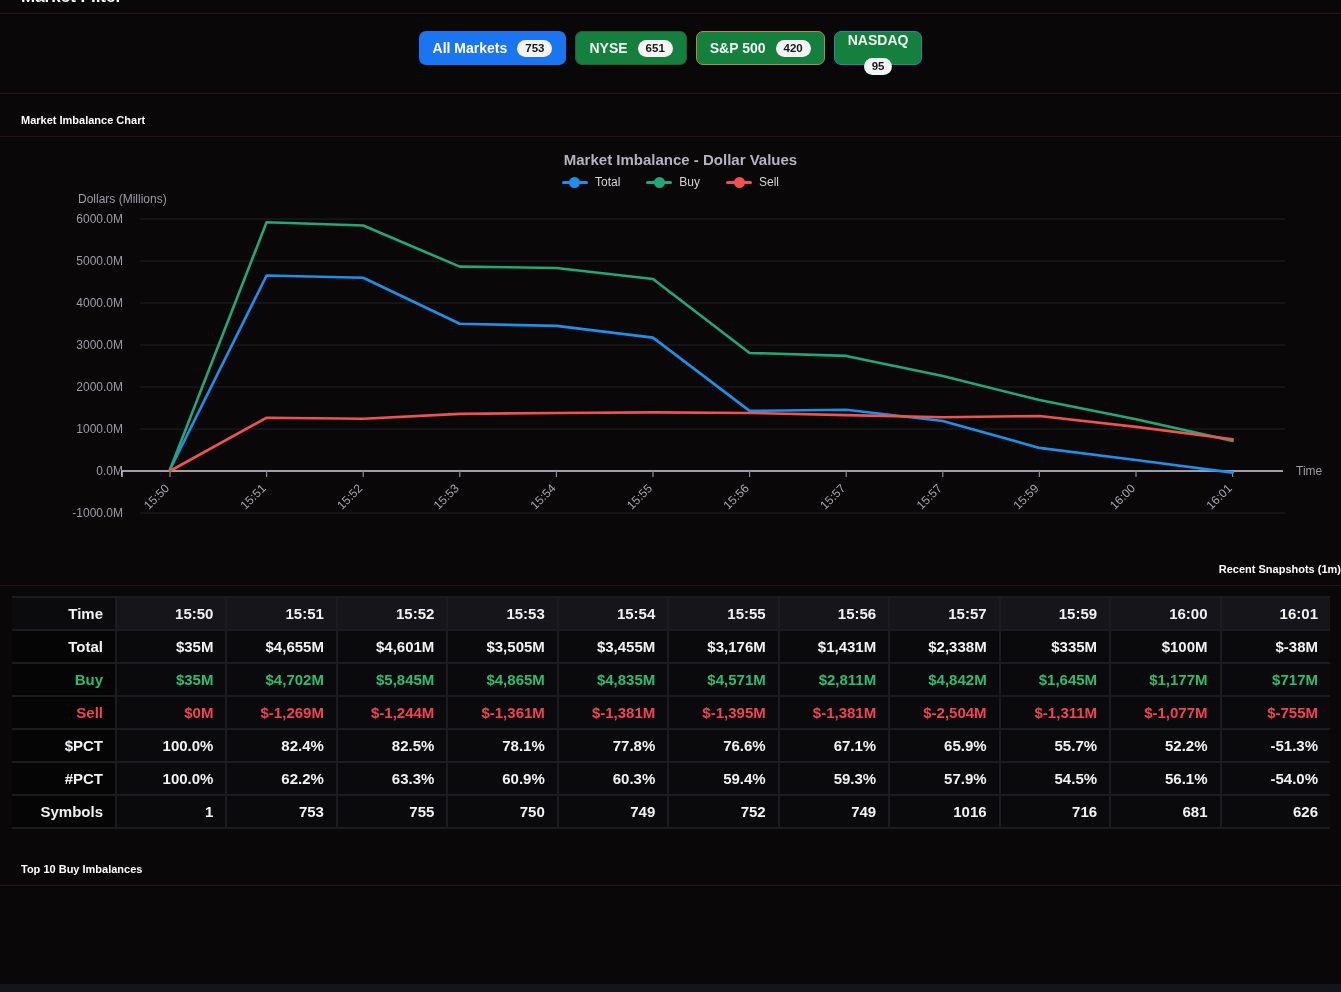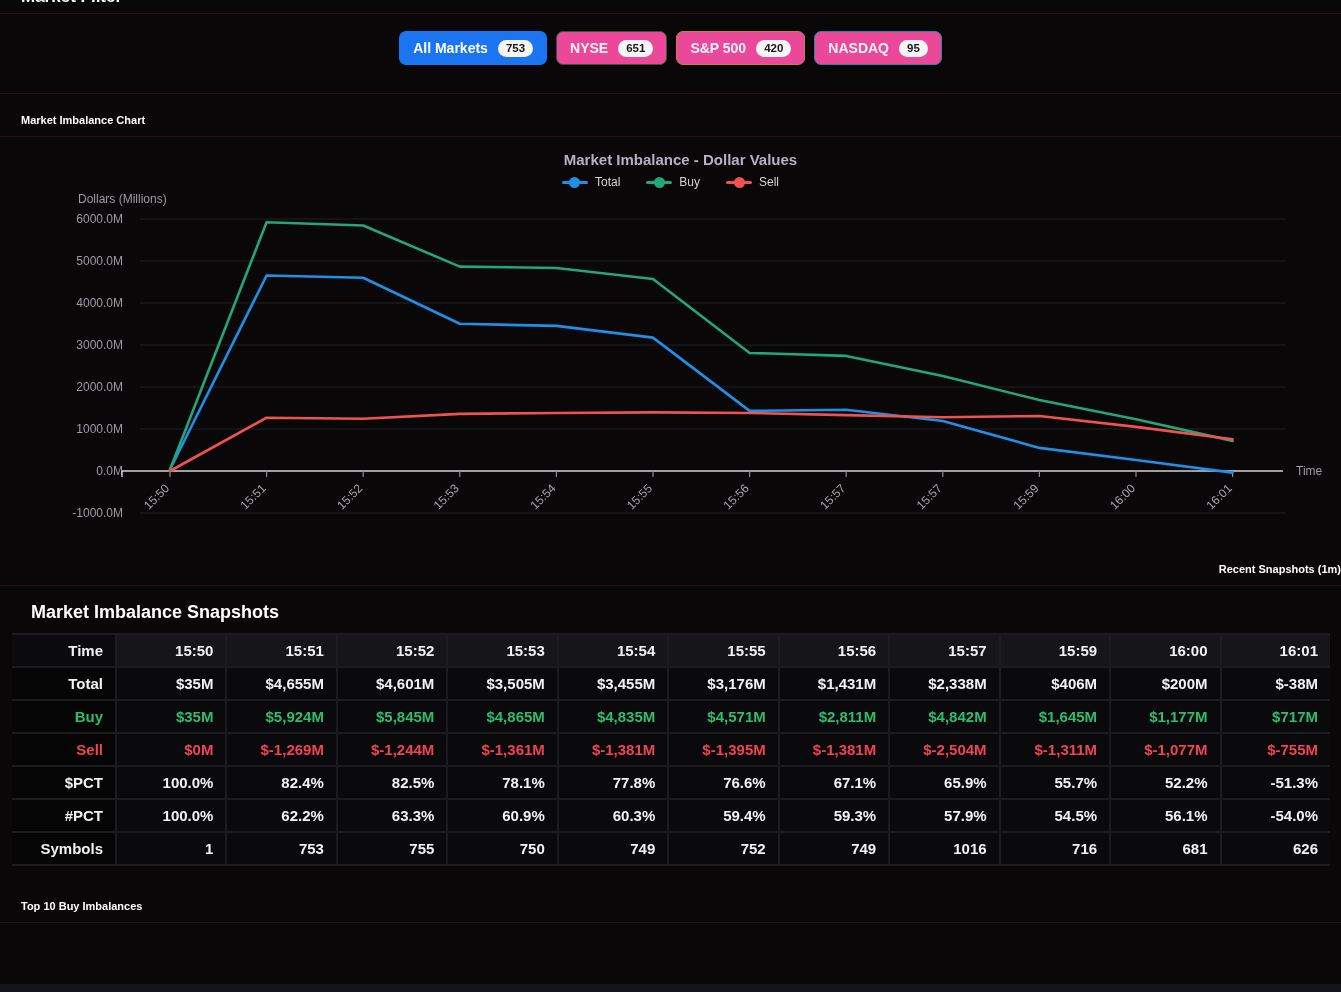--- a/index.html
+++ b/index.html
@@ -10,21 +10,21 @@
   .divider{height:1px;background:#271314;width:100%;}
   .section-label{
     font-size:11px;font-weight:700;color:#fff;padding:0 0 10px 21px;
   }
   .clip-top{margin-top:-13px;font-size:17px;padding-bottom:6px;}
   
   .filter-band{padding:17px 0 28px 0;}
   .filter-row{display:flex;justify-content:center;gap:9px;}
   .fbtn{
     display:flex;align-items:center;gap:10px;height:34px;padding:0 13px;
-    background:#ec4899;border:1px solid #333;border-radius:7px;
+    background:#15803d;border:1px solid #333;border-radius:7px;
     color:#f2f2f4;font-size:14px;font-weight:700;cursor:pointer;
     font-family:"Liberation Sans",sans-serif;
   }
   .fbtn.active{border-color:transparent;color:#fff;}
   .badge{
     background:#f5f5f5;color:#17171a;border-radius:9px;
     padding:2px 8px;font-size:11.5px;font-weight:700;line-height:13px;
   }
   
   .panel-title{font-size:18px;font-weight:700;color:#fff;padding:16px 0 0 31px;}
@@ -67,21 +67,21 @@
       <span class="badge">753</span>
     </button>
     <button class="fbtn" id="fbtn1" style="border-color: rgb(43, 90, 60);">
       <span>NYSE</span>
       <span class="badge">651</span>
     </button>
     <button class="fbtn" id="fbtn2" style="border-color: rgb(179, 144, 44); text-align: center;">
       <span>S&amp;P 500</span>
       <span class="badge">420</span>
     </button>
-    <button class="fbtn" id="fbtn3" style="border-color: rgb(31, 137, 167);">
+    <button class="fbtn" id="fbtn3" style="border-color: rgb(31, 137, 167); flex-direction: column;">
       <span>NASDAQ</span>
       <span class="badge">95</span>
     </button>
   </div>
 </div>
 <div class="divider"></div>
 
 <div style="height:20px"></div>
 <div class="section-label">Market Imbalance Chart</div>
 <div class="divider"></div>
@@ -160,21 +160,20 @@
       <polyline points="170,280.53 266.6,86.48999999999998 363.2,88.75799999999998 459.79999999999995,134.79 556.4,136.89 653,148.608 749.5999999999999,221.898 846.1999999999999,220.68 942.8,232.01999999999998 1039.4,258.9 1136,271.08 1232.6,283.596" fill="none" stroke="#1f8fe8" stroke-width="2.6" stroke-linejoin="round" stroke-linecap="round"></polyline>
       <polyline points="170,280.53 266.6,33.19199999999998 363.2,36.50999999999999 459.79999999999995,77.66999999999999 556.4,78.92999999999998 653,90.018 749.5999999999999,163.938 846.1999999999999,166.92 942.8,187.07999999999998 1039.4,211.01999999999998 1136,230.34 1232.6,251.886" fill="none" stroke="#23a776" stroke-width="2.6" stroke-linejoin="round" stroke-linecap="round"></polyline>
       <polyline points="170,282 266.6,228.702 363.2,229.752 459.79999999999995,224.838 556.4,223.998 653,223.41 749.5999999999999,223.998 846.1999999999999,226.14 942.8,228.24 1039.4,226.938 1136,237.9 1232.6,250.29" fill="none" stroke="#ef5350" stroke-width="2.6" stroke-linejoin="round" stroke-linecap="round"></polyline>
     </svg>
 </div>
 
 <div class="section-label" style="margin-top:2px;text-align:right;">Recent Snapshots (1m)</div>
 <div class="divider"></div>
 
 <div>
-  <div class="panel-title">Market Imbalance Snapshots</div>
   <div class="snap-table" id="snap-table">
       <div class="trow thead">
         <div class="tcell">Time</div>
         <div class="tcell">15:50</div>
         <div class="tcell">15:51</div>
         <div class="tcell">15:52</div>
         <div class="tcell">15:53</div>
         <div class="tcell">15:54</div>
         <div class="tcell">15:55</div>
         <div class="tcell">15:56</div>
@@ -186,28 +185,28 @@
       <div class="trow total">
         <div class="tcell">Total</div>
         <div class="tcell">$35M</div>
         <div class="tcell">$4,655M</div>
         <div class="tcell">$4,601M</div>
         <div class="tcell">$3,505M</div>
         <div class="tcell">$3,455M</div>
         <div class="tcell">$3,176M</div>
         <div class="tcell">$1,431M</div>
         <div class="tcell">$2,338M</div>
-        <div class="tcell">$406M</div>
-        <div class="tcell">$200M</div>
+        <div class="tcell">$335M</div>
+        <div class="tcell">$100M</div>
         <div class="tcell">$-38M</div>
       </div>
       <div class="trow buy">
         <div class="tcell">Buy</div>
         <div class="tcell">$35M</div>
-        <div class="tcell">$5,924M</div>
+        <div class="tcell">$4,702M</div>
         <div class="tcell">$5,845M</div>
         <div class="tcell">$4,865M</div>
         <div class="tcell">$4,835M</div>
         <div class="tcell">$4,571M</div>
         <div class="tcell">$2,811M</div>
         <div class="tcell">$4,842M</div>
         <div class="tcell">$1,645M</div>
         <div class="tcell">$1,177M</div>
         <div class="tcell">$717M</div>
       </div>

